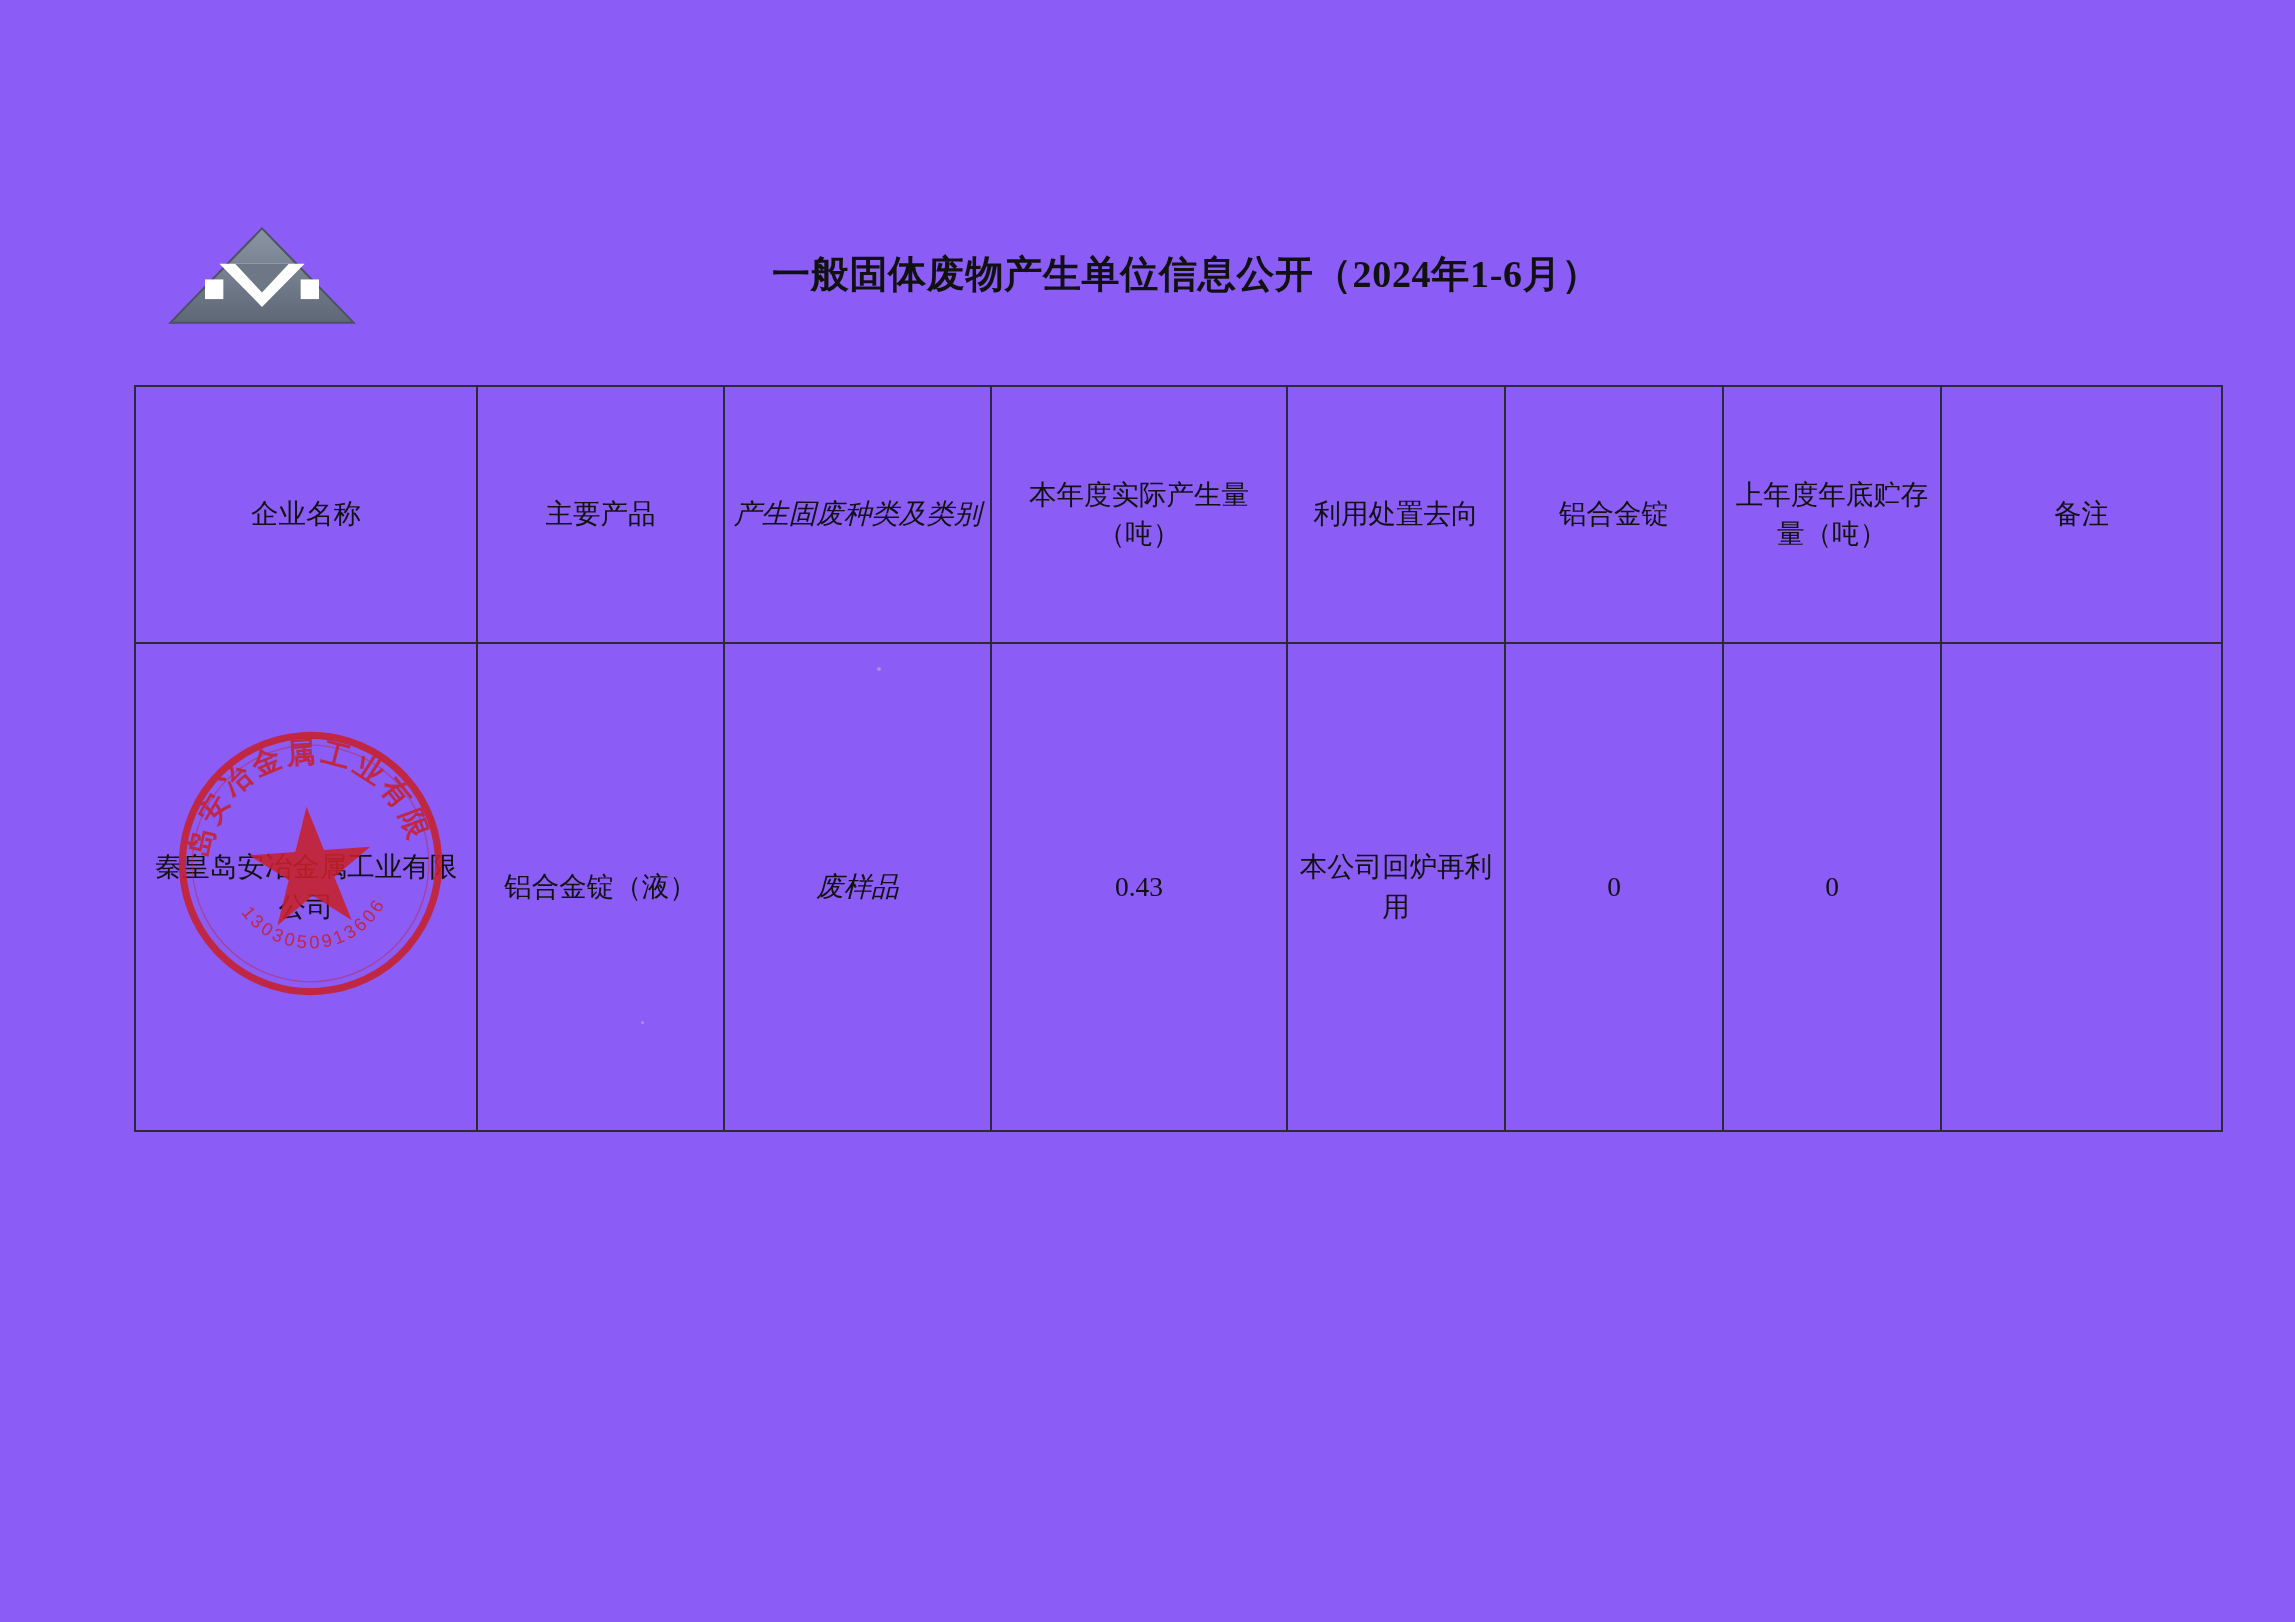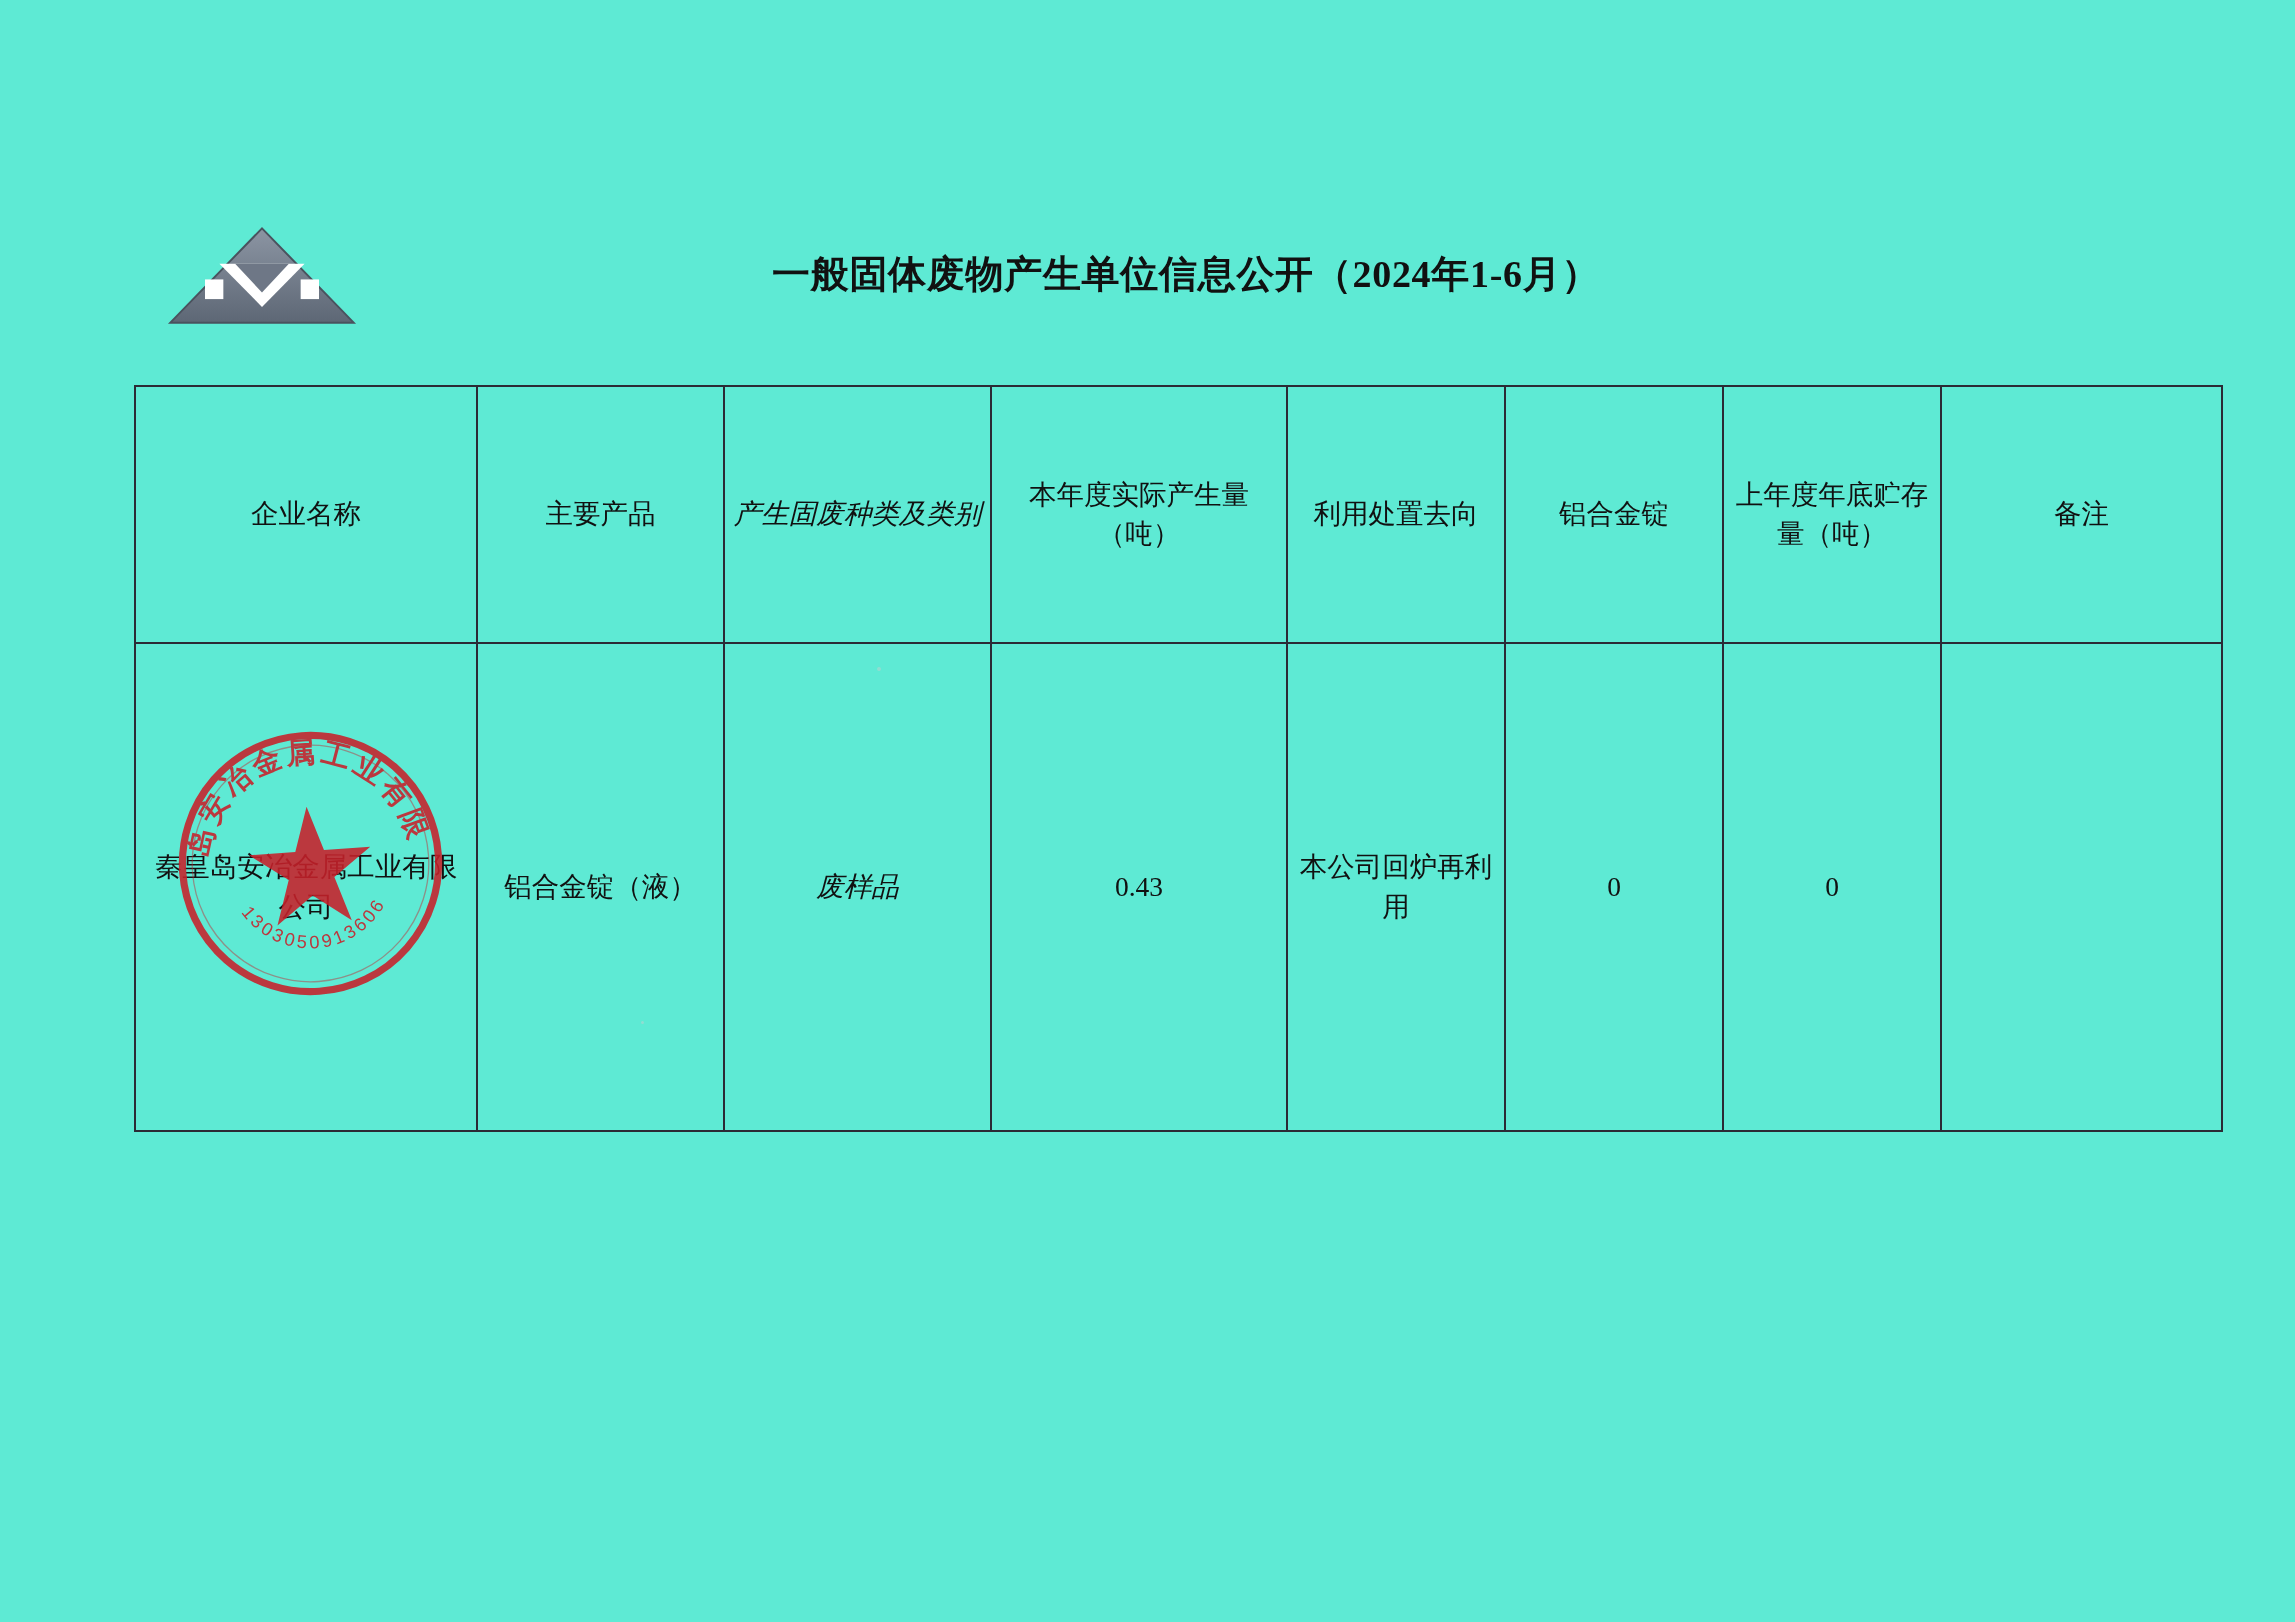--- a/index.html
+++ b/index.html
@@ -13,21 +13,21 @@
     position: relative;
     font-family: "Liberation Serif", "DejaVu Serif", serif;
     color: #1a1a1a;
     overflow: hidden;
   }
 
   
   .page {
     position: absolute;
     inset: 0;
-    background: #5eead4;
+    background: #8b5cf6;
   }
 
   
   .header {
     position: absolute;
     top: 216px;
     left: 0;
     width: 2295px;
     height: 131px;
   }

